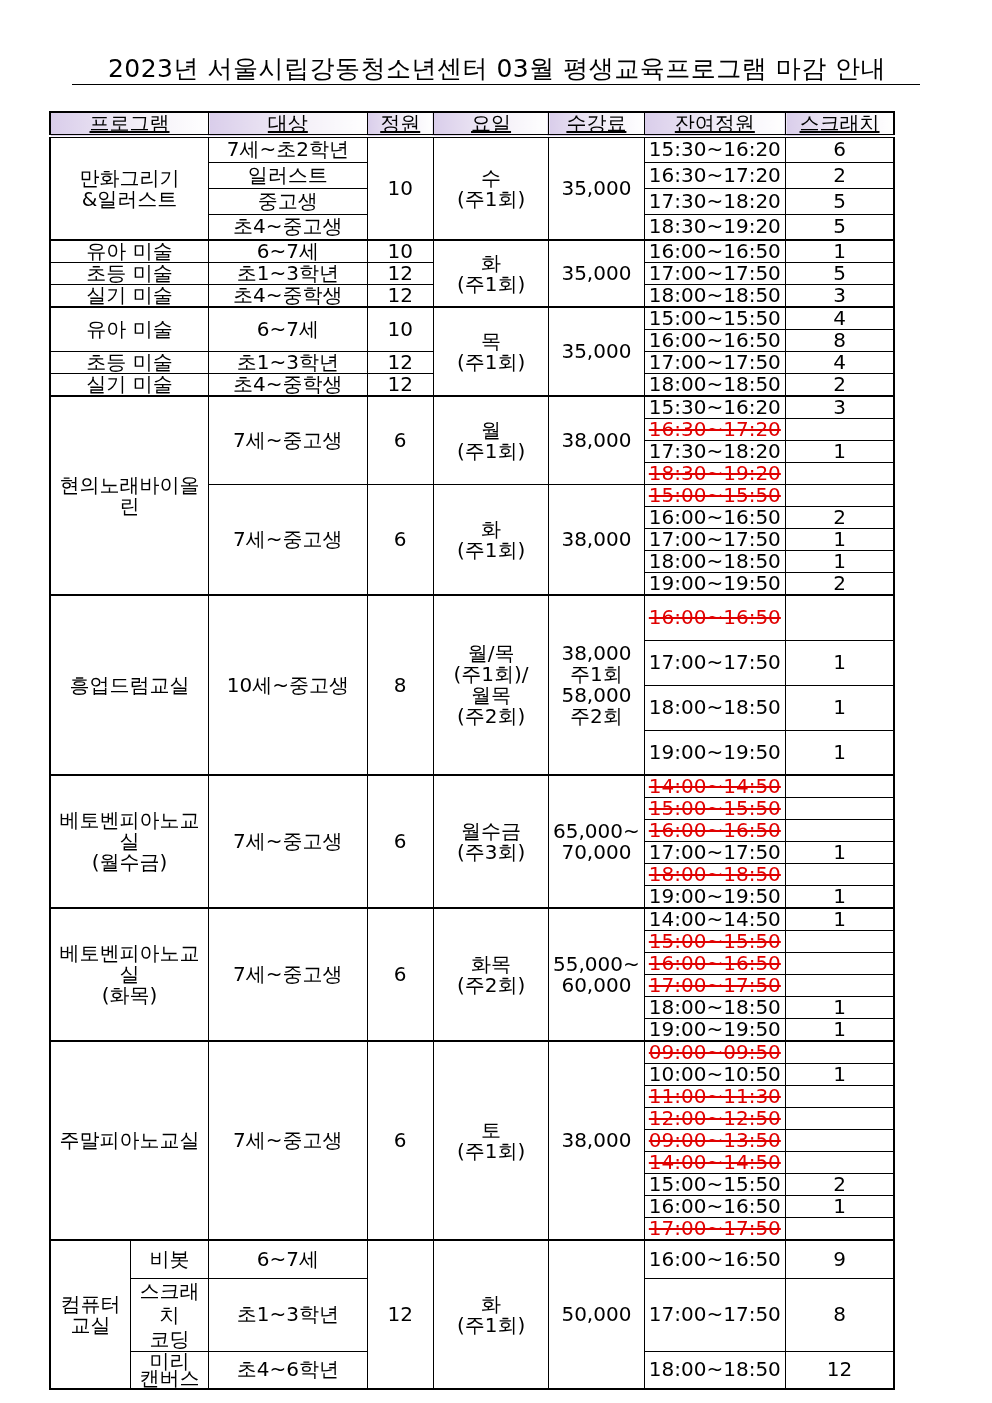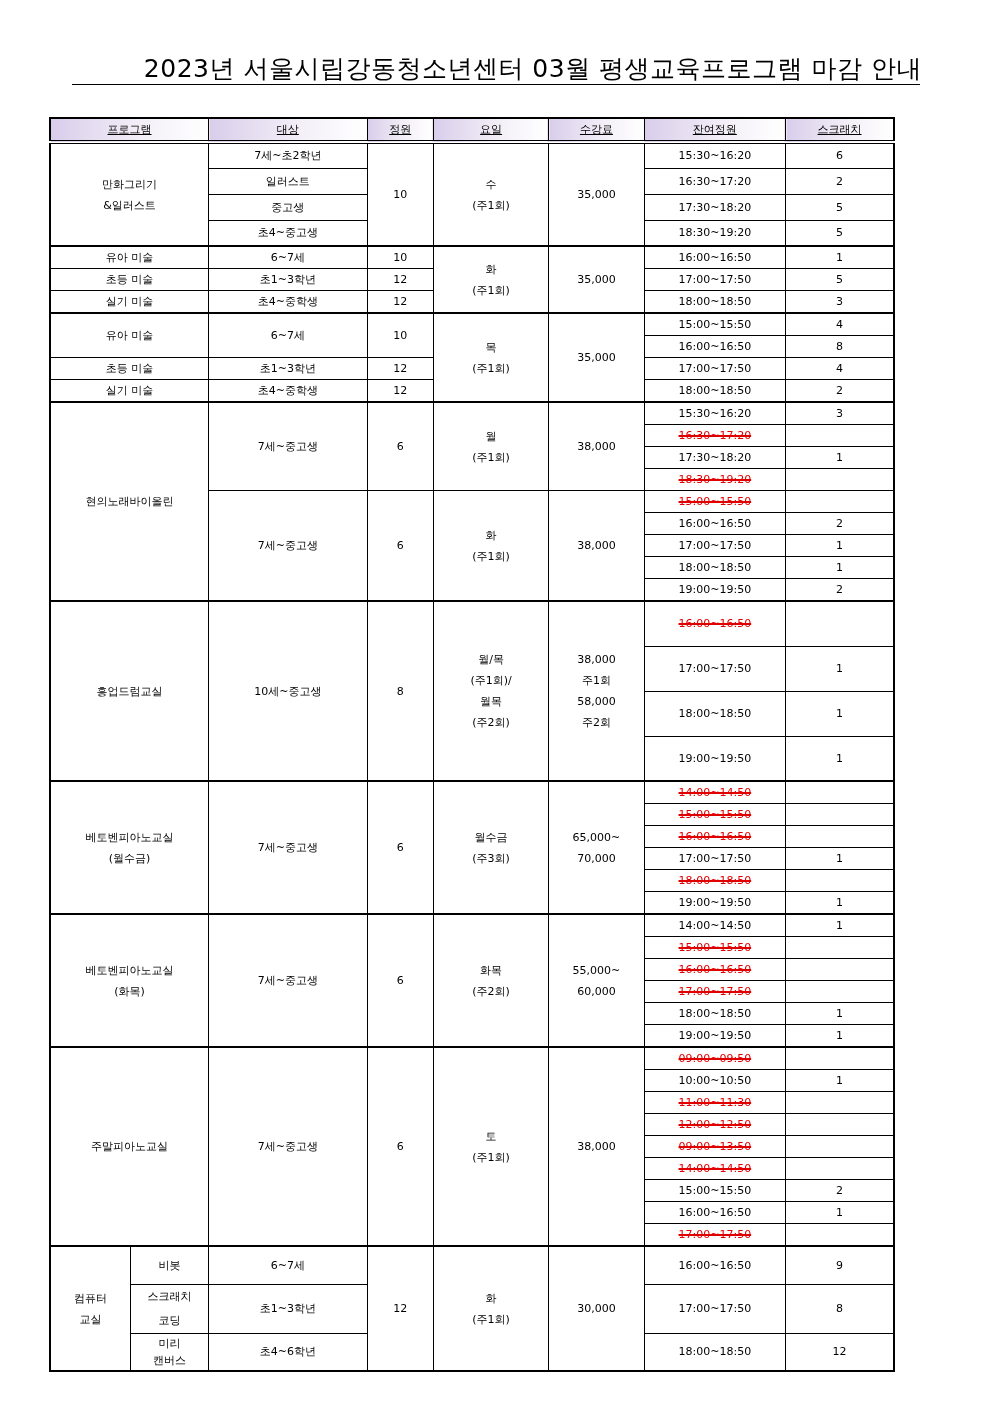--- a/index.html
+++ b/index.html
@@ -1,18 +1,18 @@
 <!DOCTYPE html>
 <html><head>
 <meta charset="utf-8">
 <style>
   body { margin:0; background:#fff; width:992px; height:1403px; position:relative; font-family:"DejaVu Sans", sans-serif; color:#000; }
-  .title { position:absolute; left:72px; top:52px; width:850px; text-align:right; font-size:25px; letter-spacing:0.5px; white-space:nowrap; }
+  .title { position:absolute; left:72px; top:52px; width:850px; text-align:center; font-size:25px; letter-spacing:0.5px; white-space:nowrap; }
   .title-rule { position:absolute; left:72px; top:84px; width:848px; height:1px; background:#000; }
-  table { position:absolute; left:49px; top:117px; border-collapse:collapse; width:846px; table-layout:fixed; font-size:11px; }
+  table { position:absolute; left:49px; top:111px; border-collapse:collapse; width:846px; table-layout:fixed; font-size:20px; }
   td, th { border:1px solid #000; text-align:center; vertical-align:middle; padding:0; line-height:21px; }
   th { font-weight:normal; height:20px; background:linear-gradient(to right, #d9cdea, #f4f0f8 60%, #ffffff); text-decoration:underline; border-bottom:4px double #000; }
   table { border:2px solid #000; }
   .grp-top td { border-top:2px solid #000; }
   .strike { color:#e00000; text-decoration:line-through; text-decoration-thickness:2px; }
   .ml { white-space:pre-line; }
 </style>
 </head>
 <body>
 
@@ -311,21 +311,21 @@
     </tr>
 
     <tr class="grp-top" style="height:38px">
       <td rowspan="3" class="ml">컴퓨터
 교실</td>
       <td class="ml" style="line-height:17px">비봇</td>
       <td>6~7세</td>
       <td rowspan="3">12</td>
       <td rowspan="3" class="ml">화
 (주1회)</td>
-      <td rowspan="3">30,000</td>
+      <td rowspan="3">50,000</td>
       <td>16:00~16:50</td>
       <td>9</td>
     </tr>
     <tr style="height:38px">
       <td class="ml" style="line-height:24px">스크래치
 코딩</td>
       <td>초1~3학년</td>
       <td>17:00~17:50</td>
       <td>8</td>
     </tr>

